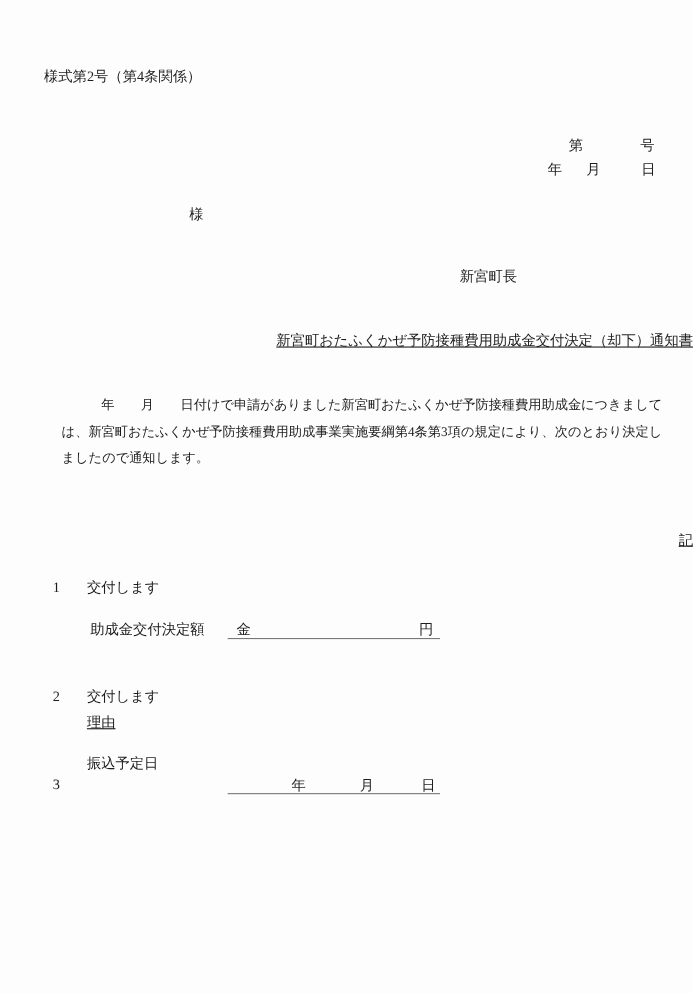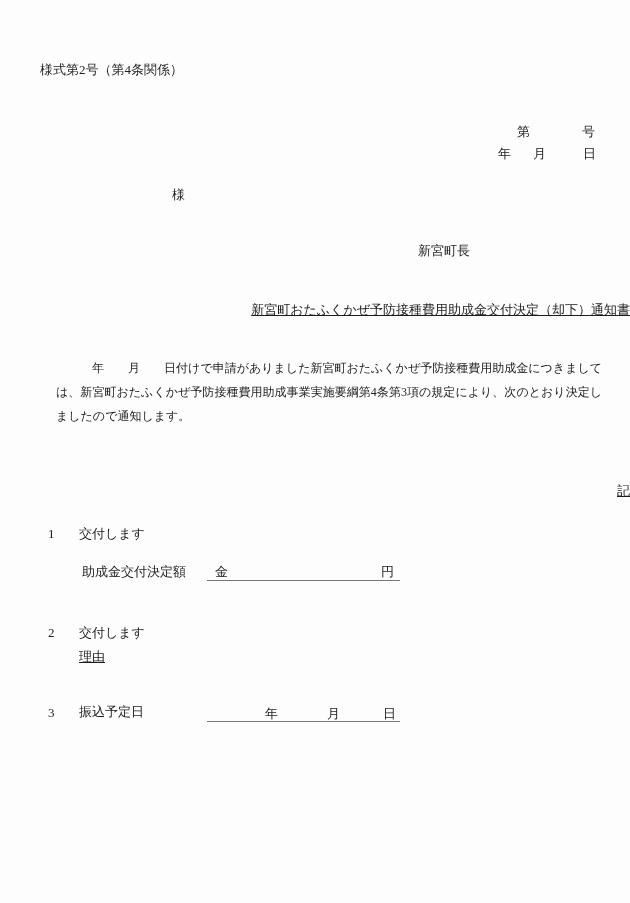--- a/index.html
+++ b/index.html
@@ -100,20 +100,20 @@
   <div class="blank-field amount-field">
     <span>金</span>
     <span>円</span>
   </div>
 
   <div class="t" style="left:48px; top:625px;">2</div>
   <div class="t" style="left:79px; top:625px;">交付します</div>
   <div class="t" style="left:79px; top:649px;text-decoration:underline;">理由</div>
 
   <div class="t" style="left:48px; top:705px;">3</div>
-  <div class="t" style="left:79px; top:704px;">振込予定日</div>
+  <div class="t" style="left:79px; top:686px;">振込予定日</div>
   <div class="blank-field transfer-field">
     <span class="tf-year">年</span>
     <span class="tf-month">月</span>
     <span class="tf-day">日</span>
   </div>
 
 </div>
 
 </body></html>

